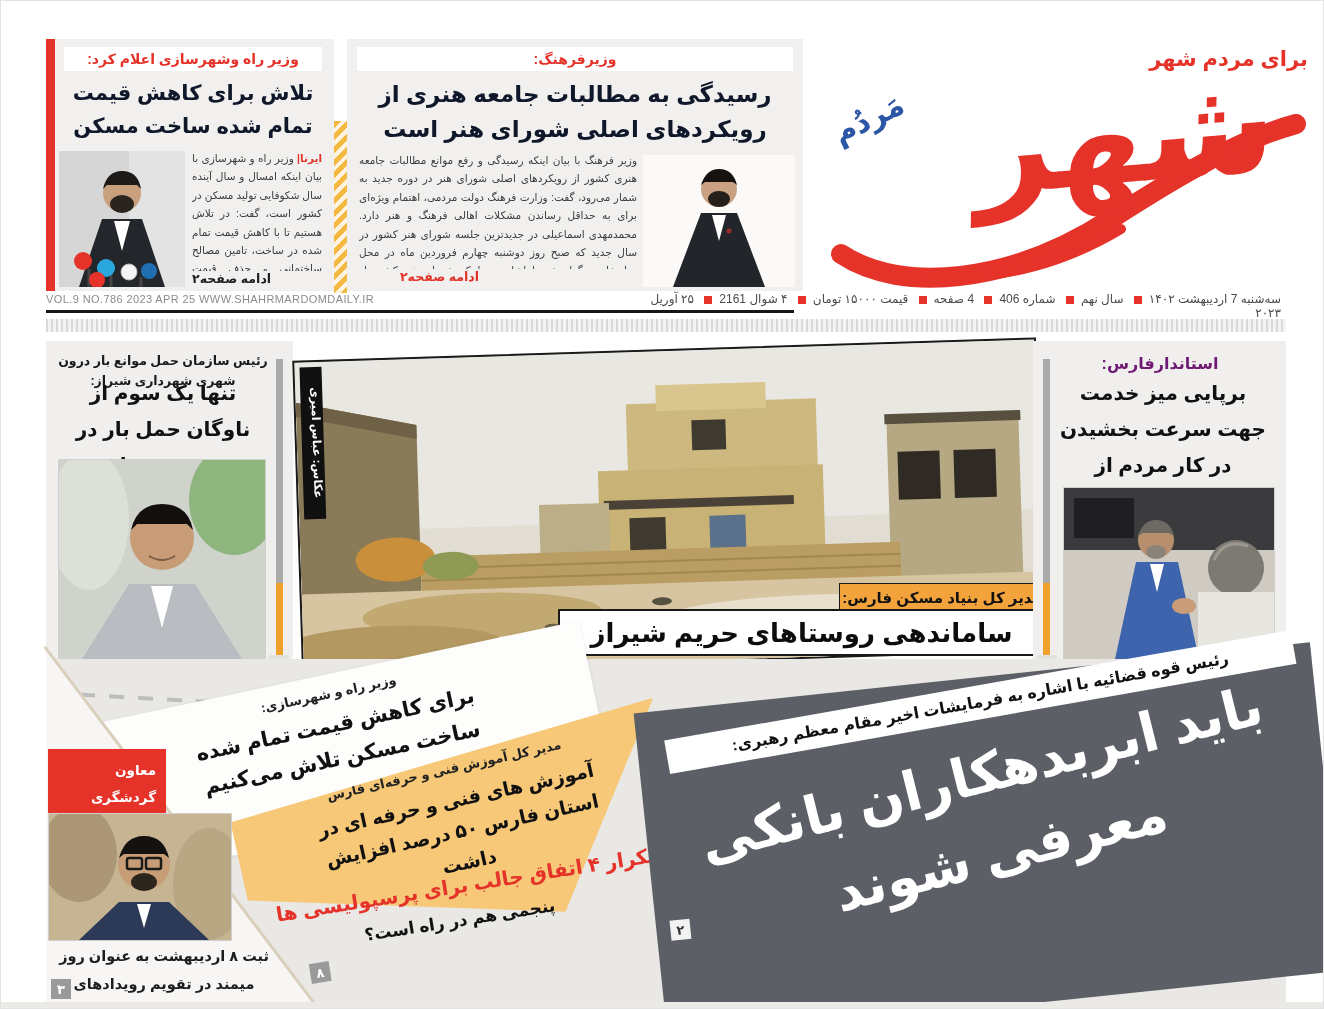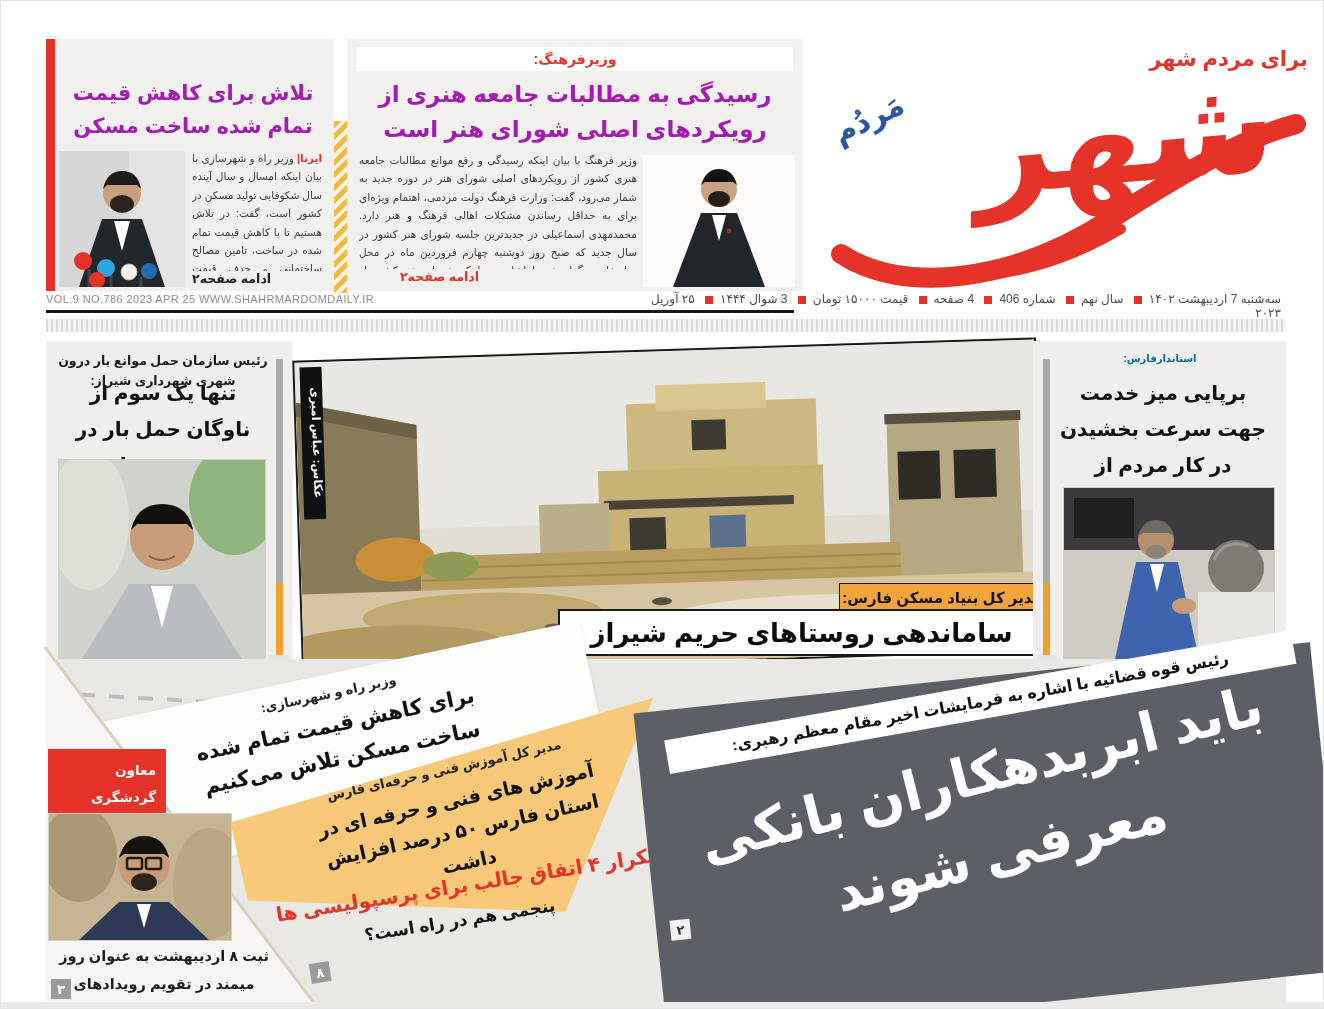--- a/index.html
+++ b/index.html
@@ -4,41 +4,41 @@
 <style>
   html,body{margin:0;padding:0;background:#ffffff;}
   *{box-sizing:border-box;font-family:"Liberation Sans","DejaVu Sans",sans-serif;}
   .page{position:relative;width:1324px;height:1009px;background:#fff;overflow:hidden;border:1px solid #e3e3e3;}
   .abs{position:absolute;}
   .rtl{direction:rtl;}
   
   .art{background:#f1f0ee;}
   .redbar{background:#e5332a;}
   .kickstrip{background:#fff;text-align:center;font-weight:bold;color:#e5332a;font-size:14px;line-height:24px;}
-  .headline{font-weight:bold;color:#a21caf;text-align:center;}
+  .headline{font-weight:bold;color:#0f172a;text-align:center;}
   .hl1{font-size:21px;line-height:1.55;}
   .hl2{font-size:23px;line-height:1.5;}
   .bodytxt{font-size:10.5px;line-height:1.75;color:#3d3d3d;text-align:justify;}
   .lead{color:#e5332a;font-weight:bold;}
   .more{font-weight:bold;font-size:12.5px;color:#222;}
   .more.red{color:#e5332a;}
   .stripebar{background:repeating-linear-gradient(135deg,#f4b942 0 5px,#fdf3e0 5px 9px);}
   
   .tagline{color:#e5332a;font-weight:bold;font-size:21px;}
   .logo-main{color:#e5332a;font-weight:bold;font-size:132px;transform:rotate(-5deg) skewX(-6deg);line-height:1;}
   .logo-sub{color:#2b55a5;font-weight:bold;font-size:30px;transform:rotate(-26deg);}
   .volline{font-size:11px;color:#8b8b8b;letter-spacing:.4px;}
   .dateline{font-size:12px;color:#4a4a4a;}
   .dateline .sq{display:inline-block;width:8px;height:8px;background:#e5332a;margin:0 7px;vertical-align:middle;}
   .blackline{background:#161616;height:3px;}
   .tickband{background:repeating-linear-gradient(90deg,#d9d9d9 0 2px,#f4f4f3 2px 5px);}
   
   .col{background:#f0efed;}
   .colkick{font-size:12.5px;font-weight:bold;color:#1a1a1a;text-align:center;line-height:1.6;}
-  .colkick.red{color:#0369a1;font-size:10px;}
+  .colkick.red{color:#701a75;font-size:16px;}
   .colhl{font-size:20px;font-weight:bold;color:#111;text-align:center;line-height:1.8;}
   .vbar-gray{background:#a9a9a9;}
   .vbar-orange{background:#f0a12c;}
   .badge{display:flex;align-items:center;justify-content:center;font-weight:bold;font-size:13px;width:20px;height:20px;}
   .badge.gray{background:#9a9a9a;color:#fff;}
   .badge.lt{background:#e3e3e1;color:#222;}
   .badge.wh{background:#f2f2f2;color:#333;}
   .photo-frame{border:1px solid #cfcfcd;background:#fff;overflow:hidden;}
   
   .mainphoto{border:2px solid #1a1a1a;overflow:hidden;transform:rotate(-1.8deg);background:#e9e7e1;}
@@ -66,20 +66,21 @@
   .bannerhl{color:#fff;font-weight:bold;font-size:54px;text-align:center;line-height:1.5;transform:rotate(-8deg);}
   .botstrip{background:#eceae7;}
 </style>
 </head>
 <body>
 
 <div class="page">
 
   <div class="abs art" style="left:45px;top:38px;width:288px;height:252px;">
     <div class="abs redbar" style="left:0;top:0;width:9px;height:100%;"></div>
+    <div class="abs kickstrip rtl" style="left:18px;top:8px;width:258px;">وزیر راه وشهرسازی اعلام کرد:</div>
     <div class="abs headline hl1 rtl" style="left:16px;top:38px;width:262px;">تلاش برای کاهش قیمت تمام شده ساخت مسکن</div>
     <div class="abs" style="left:13px;top:112px;width:126px;height:136px;overflow:hidden;">
       <svg width="126" height="136" viewBox="0 0 126 136" preserveAspectRatio="none">
         <rect width="126" height="136" fill="#d6d6d6"></rect>
         <rect x="70" width="56" height="136" fill="#e3e3e3"></rect>
         <circle cx="63" cy="42" r="19" fill="#c9a07e"></circle>
         <path d="M44 38 q4 -18 19 -18 q16 0 19 18 l-4 -4 h-30 z" fill="#1d1a17"></path>
         <ellipse cx="63" cy="53" rx="12" ry="9" fill="#2a241f"></ellipse>
         <path d="M20 136 L43 68 h40 L106 136 z" fill="#23262b"></path>
         <path d="M55 70 h16 l-8 30 z" fill="#ffffff"></path>
@@ -129,21 +130,21 @@
     <div class="abs logo-sub rtl" style="left:20px;top:72px;">مَردُم</div>
   </div>
 
   <div class="abs volline" style="left:45px;top:292px;">VOL.9  NO.786   2023 APR 25 WWW.SHAHRMARDOMDAILY.IR</div>
   <div class="abs dateline rtl" style="right:42px;top:291px;width:640px;text-align:right;">
     <span>سه‌شنبه 7 اردیبهشت ۱۴۰۲</span><i class="sq"></i>
     <span>سال نهم</span><i class="sq"></i>
     <span>شماره 406</span><i class="sq"></i>
     <span>4 صفحه</span><i class="sq"></i>
     <span>قیمت ۱۵۰۰۰ تومان</span><i class="sq"></i>
-    <span>3 شوال ۱۴۴۴</span><i class="sq"></i>
+    <span>۴ شوال 2161</span><i class="sq"></i>
     <span>۲۵ آوریل ۲۰۲۳</span>
   </div>
   <div class="abs blackline" style="left:45px;top:309px;width:748px;"></div>
   <div class="abs tickband" style="left:45px;top:318px;width:1240px;height:13px;"></div>
 
   <div class="abs col" style="left:45px;top:340px;width:247px;height:338px;">
     <div class="abs colkick rtl" style="left:10px;top:10px;width:214px;">رئیس سازمان حمل موانع بار درون شهری شهرداری شیراز:</div>
     <div class="abs colhl rtl" style="left:10px;top:34px;width:214px;">تنها یک سوم از ناوگان حمل بار در شهر شیراز ساماندهی شدند</div>
     <div class="abs photo-frame" style="left:12px;top:118px;width:208px;height:206px;">
       <svg width="206" height="204" viewBox="0 0 206 204" preserveAspectRatio="none">

